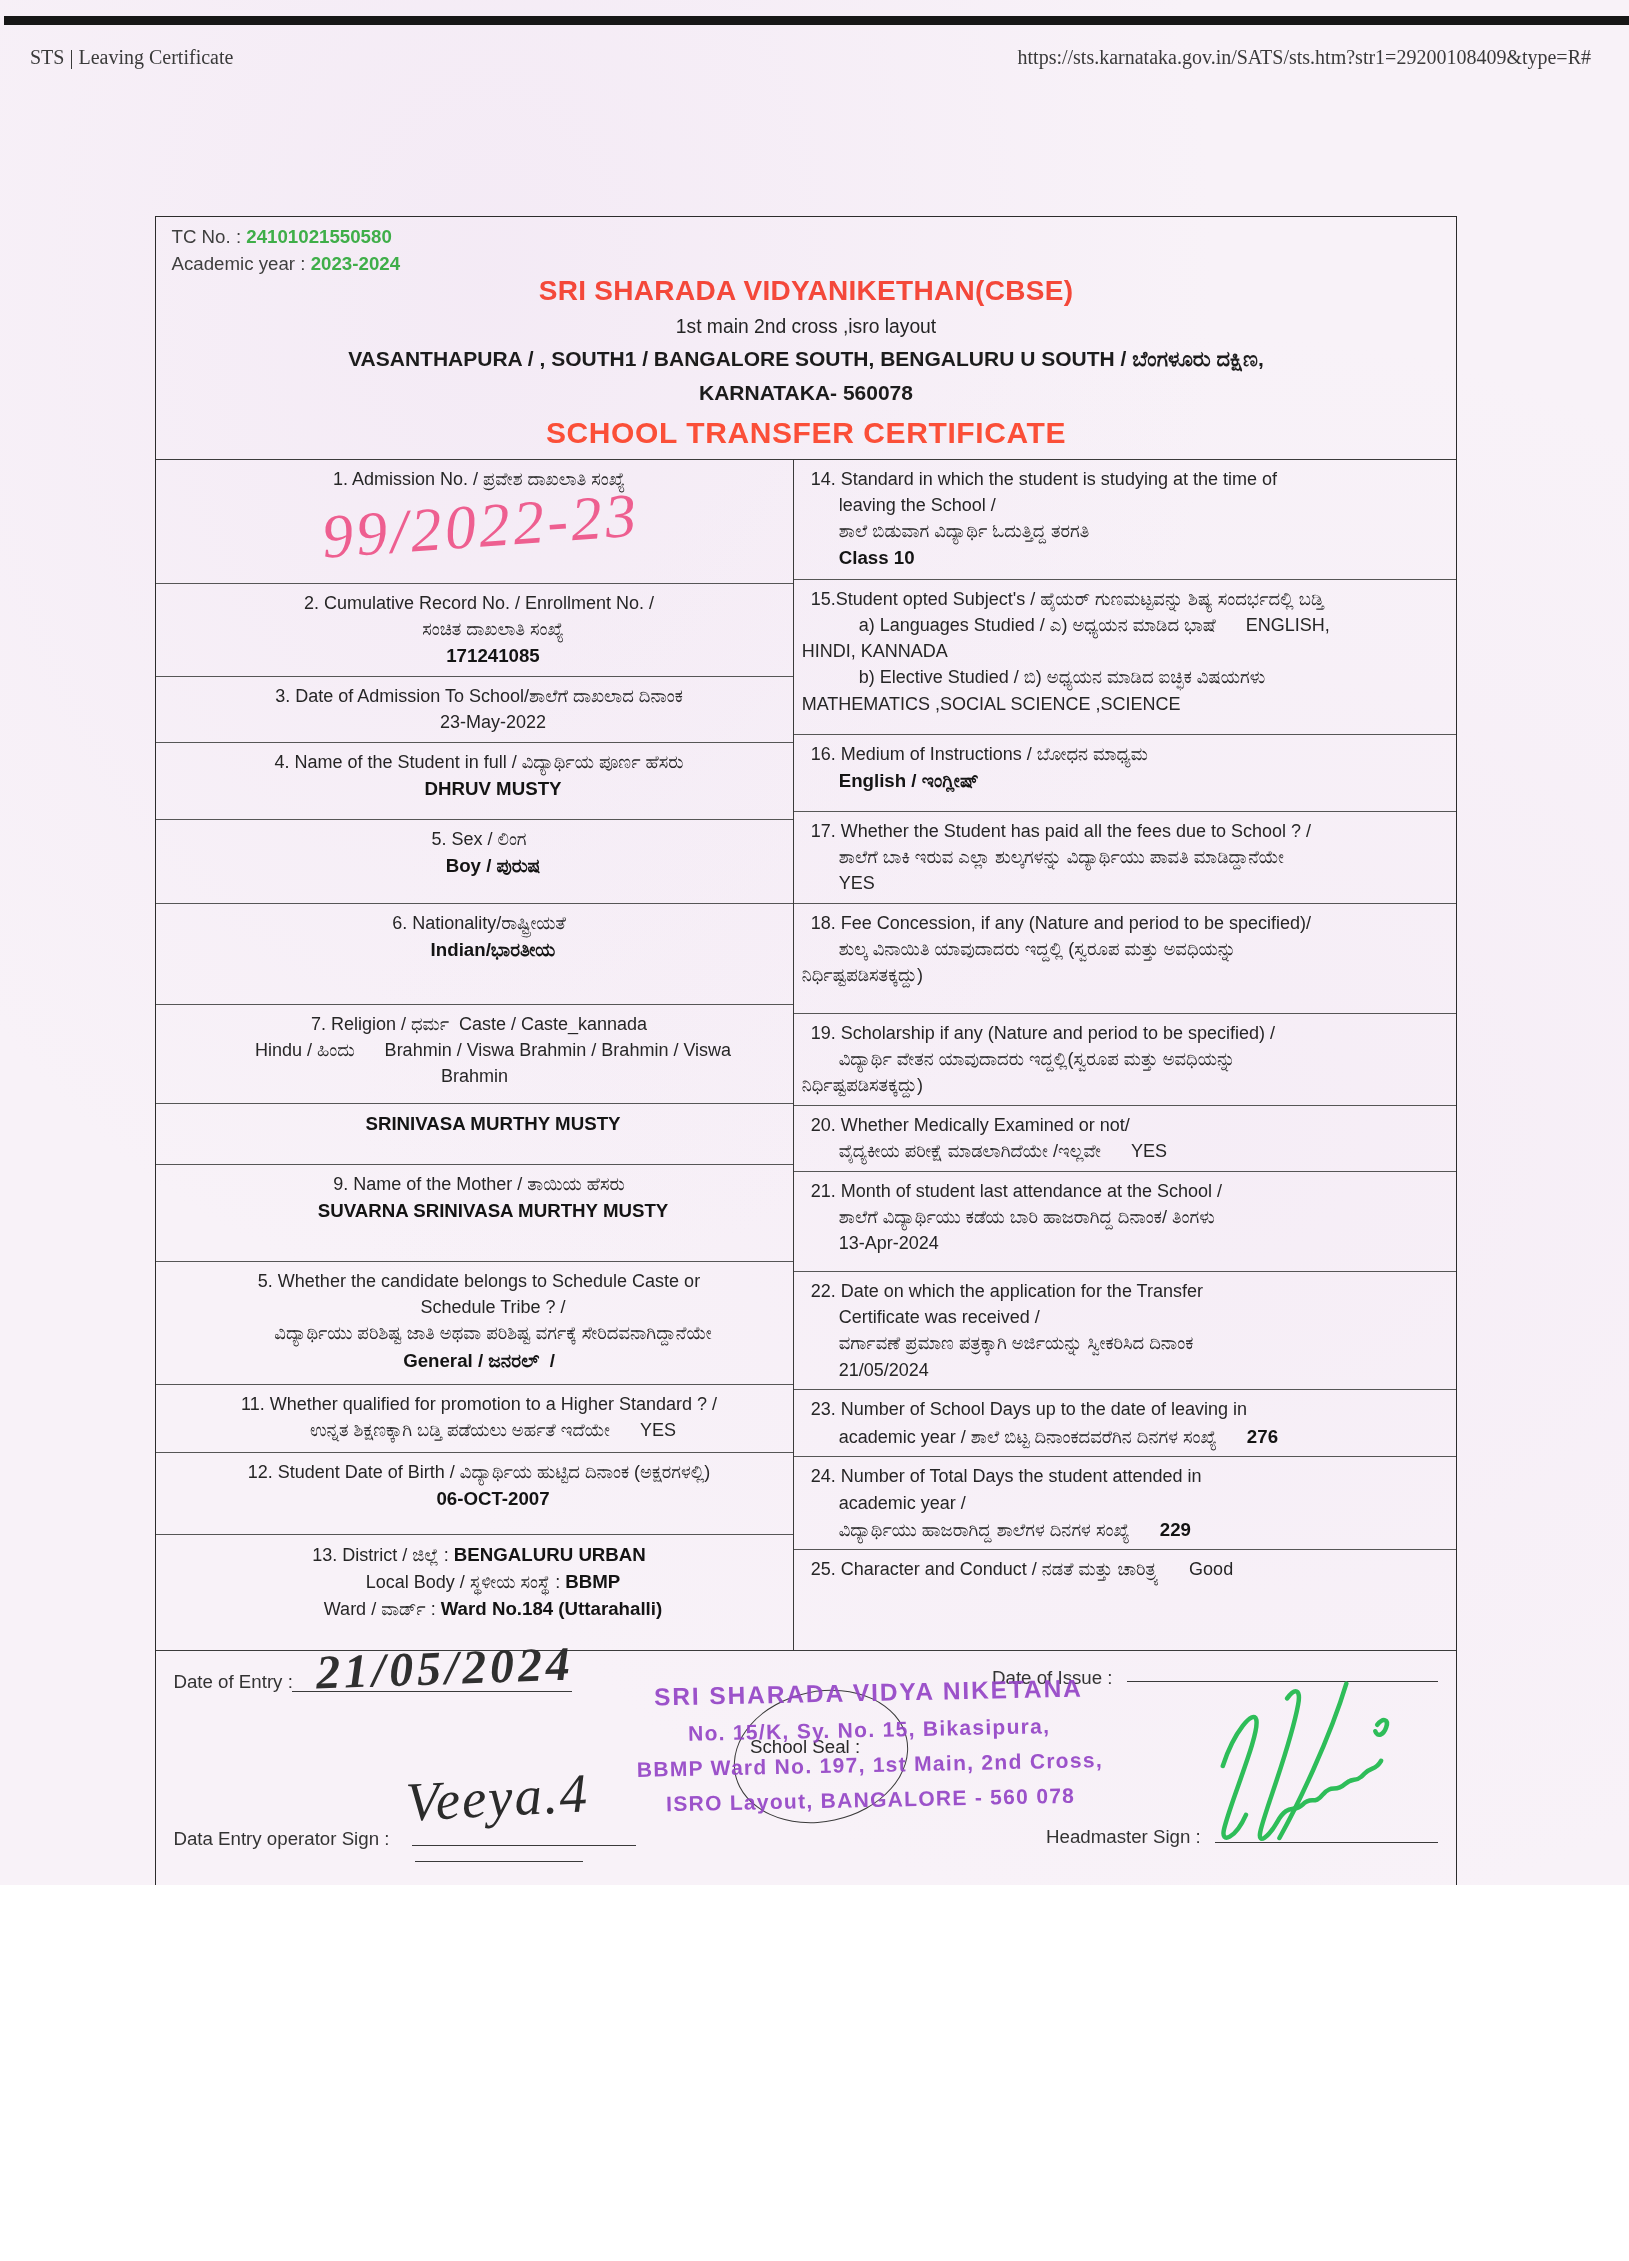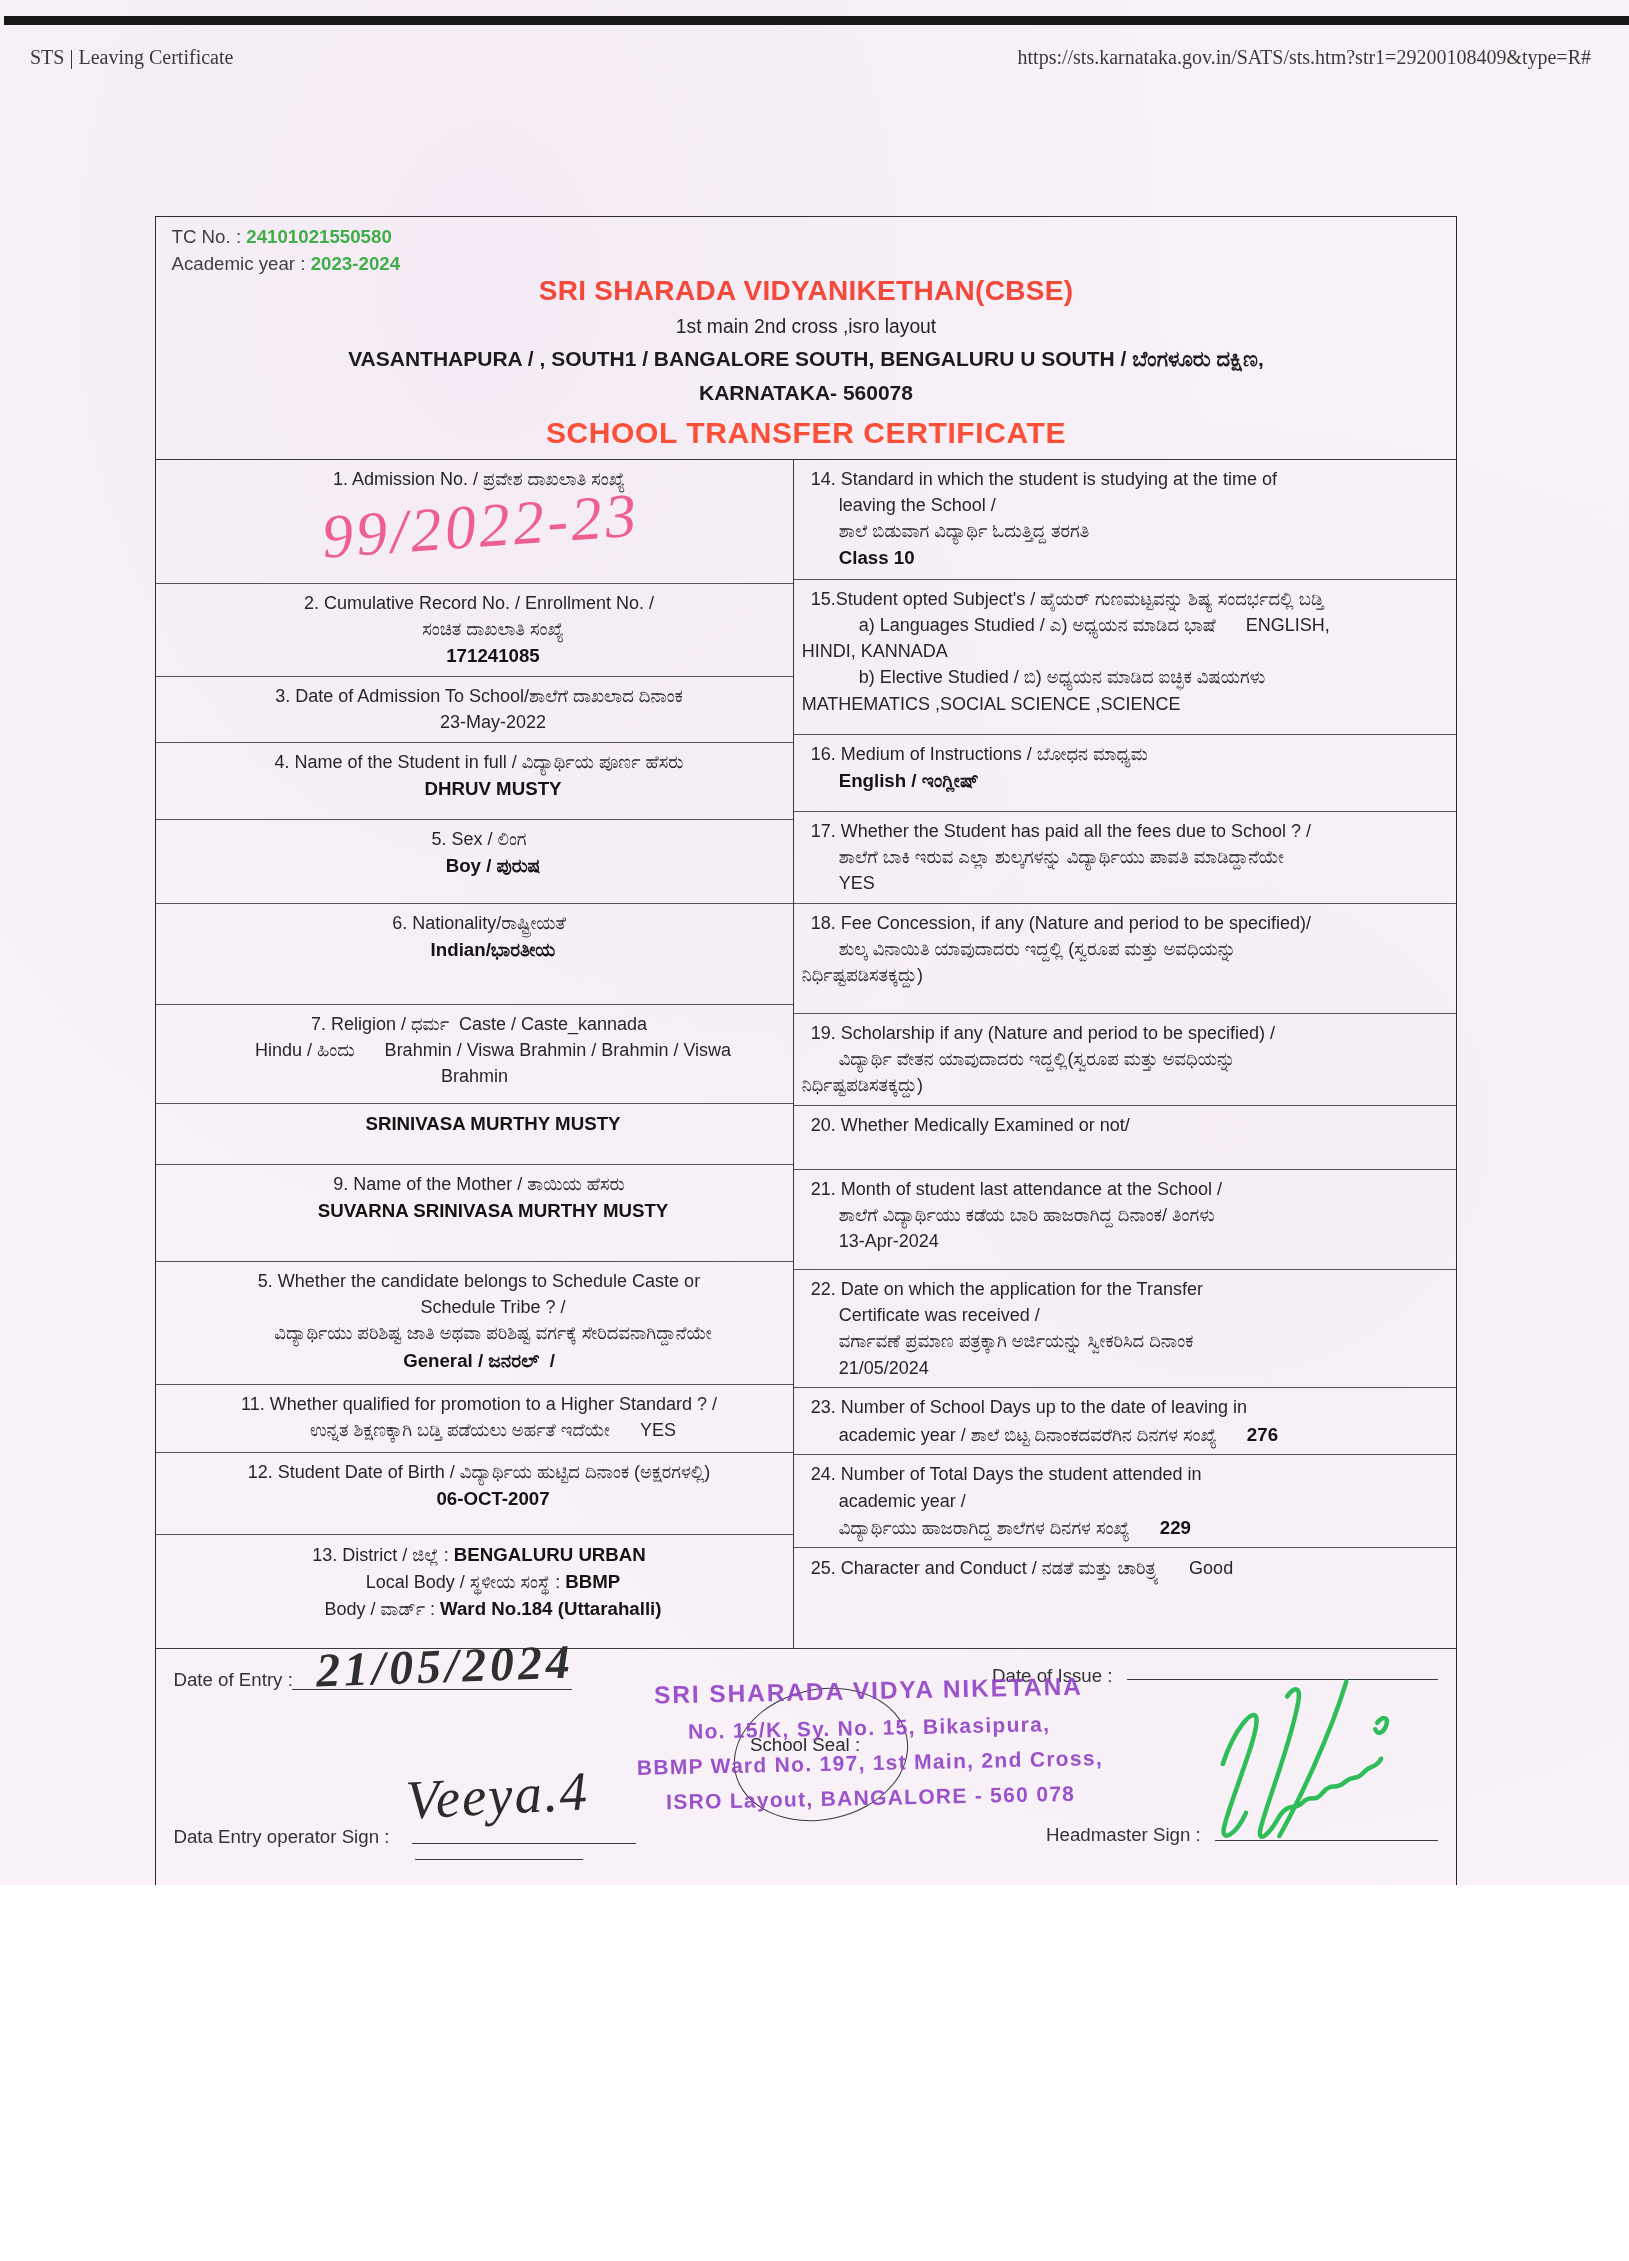--- a/index.html
+++ b/index.html
@@ -127,21 +127,21 @@
             <div class="line ind1"><span>11. Whether qualified for promotion to a Higher Standard ? /</span></div>
             <div class="line ind2"><span>ಉನ್ನತ ಶಿಕ್ಷಣಕ್ಕಾಗಿ ಬಡ್ತಿ ಪಡೆಯಲು ಅರ್ಹತೆ ಇದೆಯೇ      YES</span></div>
           </div>
           <div class="cell" style="min-height: 82px;">
             <div class="line ind1"><span>12. Student Date of Birth / ವಿದ್ಯಾರ್ಥಿಯ ಹುಟ್ಟಿದ ದಿನಾಂಕ (ಅಕ್ಷರಗಳಲ್ಲಿ)</span></div>
             <div class="line ind2"><span class="b">06-OCT-2007</span></div>
           </div>
           <div class="cell" style="min-height: 106px;">
             <div class="line ind1"><span>13. District / ಜಿಲ್ಲೆ : </span><span class="b">BENGALURU URBAN</span></div>
             <div class="line ind2"><span>Local Body / ಸ್ಥಳೀಯ ಸಂಸ್ಥೆ : </span><span class="b">BBMP</span></div>
-            <div class="line ind2"><span>Body / ವಾರ್ಡ್ : </span><span class="b">Ward No.184 (Uttarahalli)</span></div>
+            <div class="line ind2"><span>Ward / ವಾರ್ಡ್ : </span><span class="b">Ward No.184 (Uttarahalli)</span></div>
           </div>
         </div>
       <div class="col col-right" id="col-right">
           <div class="cell" style="min-height: 119px;">
             <div class="line ind1"><span>14. Standard in which the student is studying at the time of</span></div>
             <div class="line ind2"><span>leaving the School /</span></div>
             <div class="line ind2"><span>ಶಾಲೆ ಬಿಡುವಾಗ ವಿದ್ಯಾರ್ಥಿ ಓದುತ್ತಿದ್ದ ತರಗತಿ</span></div>
             <div class="line ind2"><span class="b">Class 10</span></div>
           </div>
           <div class="cell" style="min-height: 155px;">
@@ -165,20 +165,21 @@
             <div class="line ind2"><span>ಶುಲ್ಕ ವಿನಾಯಿತಿ ಯಾವುದಾದರು ಇದ್ದಲ್ಲಿ (ಸ್ವರೂಪ ಮತ್ತು ಅವಧಿಯನ್ನು</span></div>
             <div class="line ind0"><span>ನಿರ್ಧಿಷ್ಟಪಡಿಸತಕ್ಕದ್ದು)</span></div>
           </div>
           <div class="cell" style="min-height: 90px;">
             <div class="line ind1"><span>19. Scholarship if any (Nature and period to be specified) /</span></div>
             <div class="line ind2"><span>ವಿದ್ಯಾರ್ಥಿ ವೇತನ ಯಾವುದಾದರು ಇದ್ದಲ್ಲಿ(ಸ್ವರೂಪ ಮತ್ತು ಅವಧಿಯನ್ನು</span></div>
             <div class="line ind0"><span>ನಿರ್ಧಿಷ್ಟಪಡಿಸತಕ್ಕದ್ದು)</span></div>
           </div>
           <div class="cell" style="min-height: 64px;">
             <div class="line ind1"><span>20. Whether Medically Examined or not/</span></div>
+            <div class="line ind2"><span>ವೈದ್ಯಕೀಯ ಪರೀಕ್ಷೆ ಮಾಡಲಾಗಿದೆಯೇ /ಇಲ್ಲವೇ      YES</span></div>
           </div>
           <div class="cell" style="min-height: 100px;">
             <div class="line ind1"><span>21. Month of student last attendance at the School /</span></div>
             <div class="line ind2"><span>ಶಾಲೆಗೆ ವಿದ್ಯಾರ್ಥಿಯು ಕಡೆಯ ಬಾರಿ ಹಾಜರಾಗಿದ್ದ ದಿನಾಂಕ/ ತಿಂಗಳು</span></div>
             <div class="line ind2"><span>13-Apr-2024</span></div>
           </div>
           <div class="cell" style="min-height: 114px;">
             <div class="line ind1"><span>22. Date on which the application for the Transfer</span></div>
             <div class="line ind2"><span>Certificate was received /</span></div>
             <div class="line ind2"><span>ವರ್ಗಾವಣೆ ಪ್ರಮಾಣ ಪತ್ರಕ್ಕಾಗಿ ಅರ್ಜಿಯನ್ನು ಸ್ವೀಕರಿಸಿದ ದಿನಾಂಕ</span></div>

